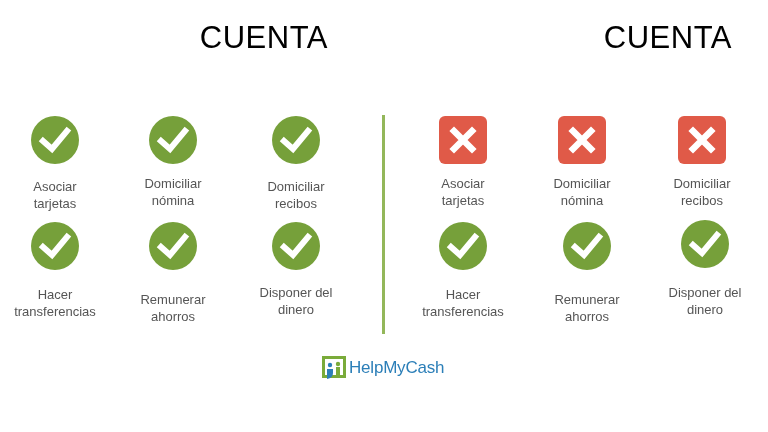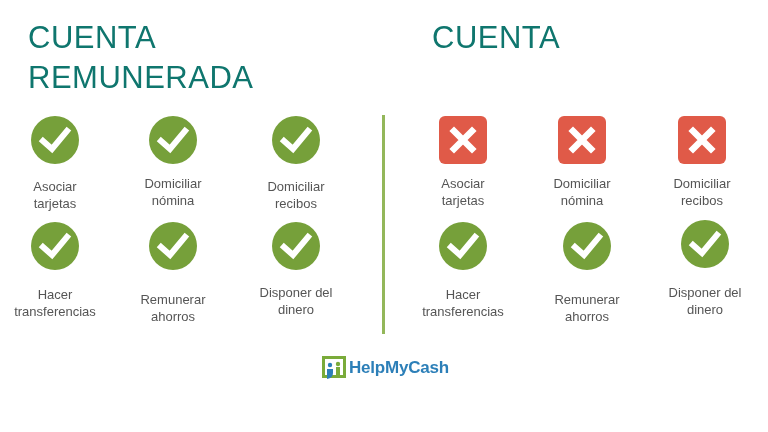--- a/index.html
+++ b/index.html
@@ -1,37 +1,36 @@
 <!DOCTYPE html>
 <html><head>
 <meta charset="utf-8">
 <style>
   html, body { margin: 0; padding: 0; }
   body { width: 768px; height: 432px; background: #ffffff; position: relative; overflow: hidden;
          font-family: "Liberation Sans", "DejaVu Sans", sans-serif; }
-  .title { position: absolute; text-align: left; color: #0f766e; font-weight: normal;
+  .title { position: absolute; text-align: right; color: #000000; font-weight: normal;
            font-size: 31px; line-height: 40px; letter-spacing: 0.5px; }
   .title span { display: block; }
   .divider { position: absolute; left: 382px; top: 115px; width: 3px; height: 219px; background: #93b75a; }
   .item { position: absolute; width: 120px; text-align: center; }
   .icon { width: 48px; height: 48px; margin: 0 auto; position: relative; }
   .icon.check { border-radius: 50%; background: #76a03a; }
   .icon.cross { border-radius: 6px; background: #e05a48; }
   .icon svg { position: absolute; left: 0; top: 0; width: 48px; height: 48px; }
   .label { font-size: 13px; line-height: 17px; color: #555555; margin-top: 14px; }
   .label span { display: block; }
   .logo { position: absolute; left: 322px; top: 355px; height: 26px; display: flex; align-items: center; }
-  .logo-text { font-size: 17px; font-weight: bold; color: #2c7fb8; margin-left: 3px; letter-spacing: -0.2px; }
+  .logo-text { font-size: 17px; font-weight: normal; color: #2c7fb8; margin-left: 3px; letter-spacing: -0.2px; }
 </style>
 </head>
 <body>
 
 <div class="title" style="left:28px; top:18px; width:300px;">
   <span>CUENTA</span>
-  <span>REMUNERADA</span>
 </div>
 <div class="title" style="left:432px; top:18px; width:300px;">
   <span>CUENTA</span>
 </div>
 
 <div class="divider"></div>
 
 <div class="item" style="left:-5px; top:116px;">
   <div class="icon check">
       <svg viewBox="0 0 48 48">

